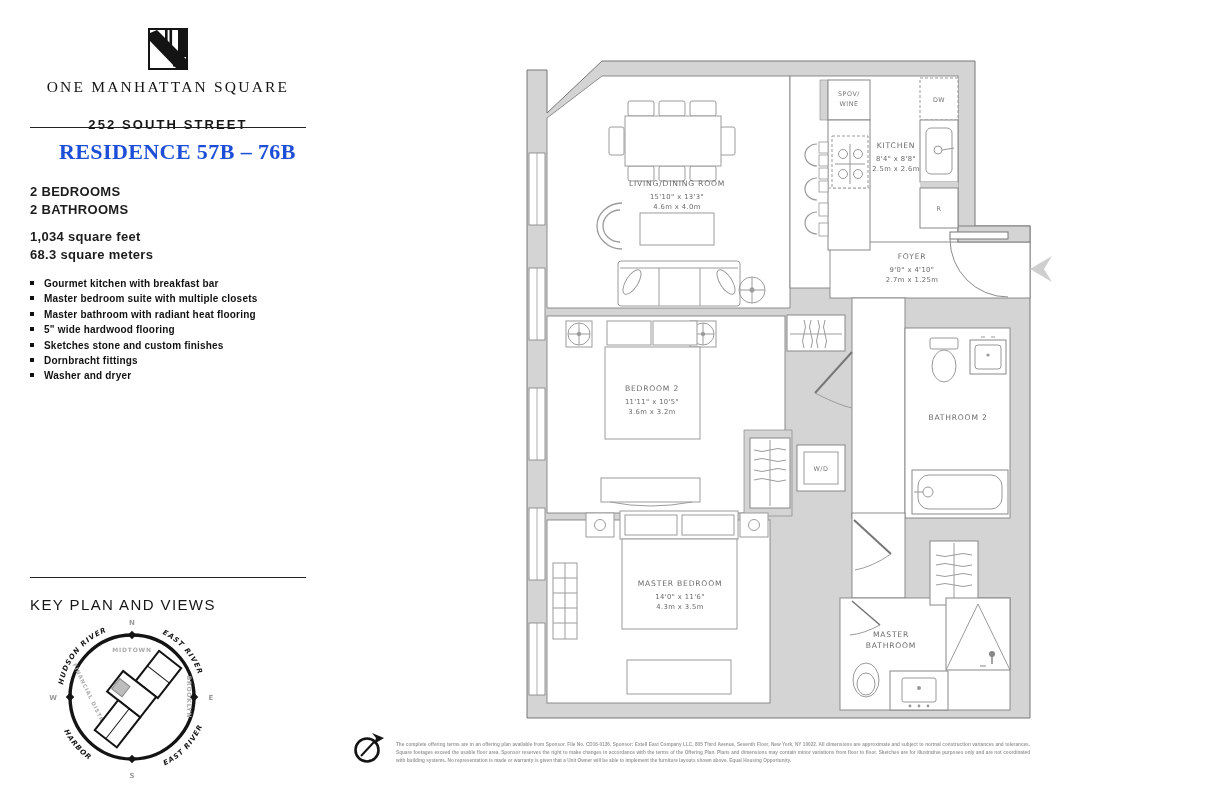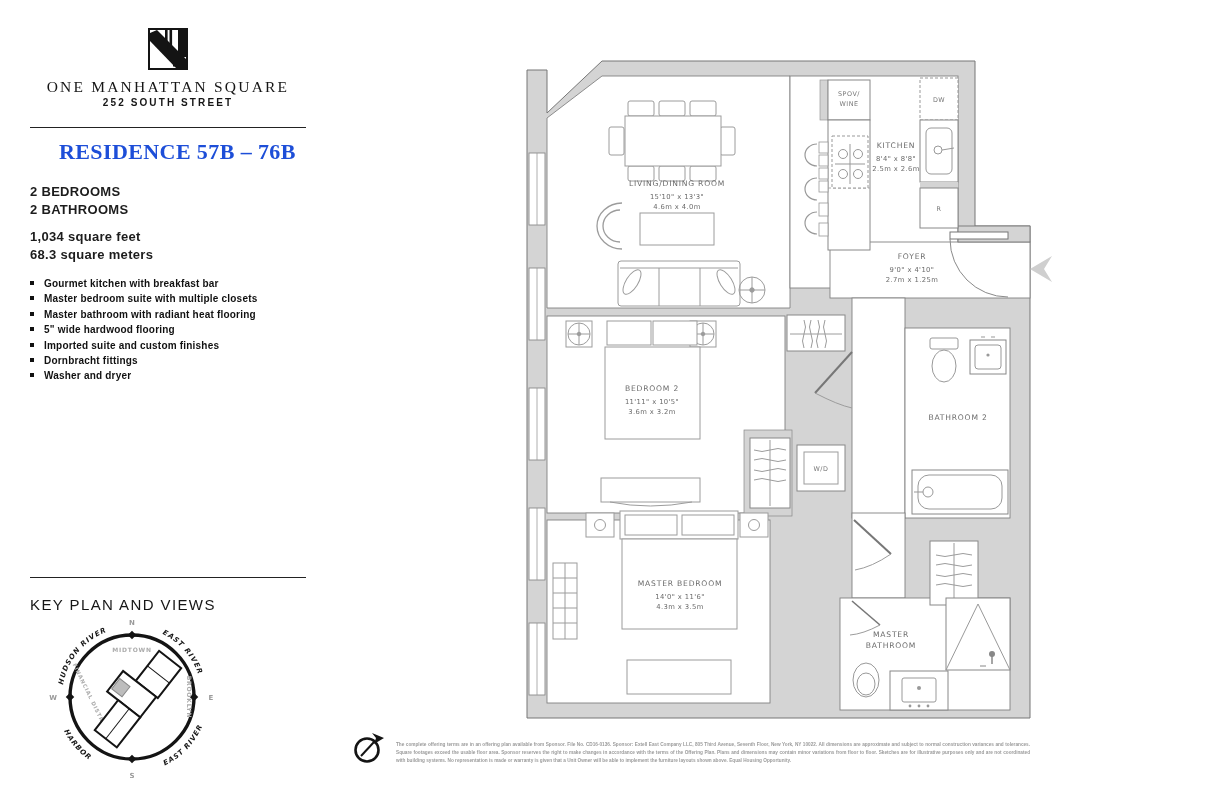--- a/index.html
+++ b/index.html
@@ -3,21 +3,21 @@
 <meta charset="utf-8">
 <style>
   html,body{margin:0;padding:0;background:#ffffff;}
   #page{position:relative;width:1139px;height:792px;background:#fff;overflow:hidden;
         font-family:"Liberation Sans",sans-serif;color:#1c1c1c;}
   .abs{position:absolute;}
   
   .brand-block{left:30px;top:28px;width:276px;text-align:center;}
   .logo{display:block;margin:0 auto 8px auto;}
   .brand-name{font-family:"Liberation Serif",serif;font-size:15.5px;letter-spacing:2.2px;color:#161616;}
-  .brand-addr{font-size:10px;font-weight:bold;letter-spacing:2.1px;margin-top:1px;color:#161616;}
+  .brand-addr{font-size:13px;font-weight:bold;letter-spacing:2.1px;margin-top:21px;color:#161616;}
   .rule{left:30px;width:276px;border-top:1.3px solid #222;height:0;}
   .res-title{left:25px;top:139px;font-family:"Liberation Serif",serif;font-weight:bold;
              font-size:22px;letter-spacing:.4px;color:#1d4ed8;margin-left:34px;}
   .spec{left:30px;font-size:13px;font-weight:bold;line-height:18px;letter-spacing:.3px;}
   .features{left:30px;top:276px;width:280px;list-style:none;margin:0;padding:0;}
   .features li{font-size:10px;font-weight:bold;letter-spacing:.2px;line-height:15.4px;color:#111;}
   .features li .sq{display:inline-block;width:4px;height:4px;background:#111;margin-right:10px;
                    vertical-align:2px;}
   .keyplan-title{left:30px;top:596px;font-size:15px;letter-spacing:1.4px;color:#161616;}
   
@@ -59,21 +59,21 @@
   <div class="abs spec" style="top:183px;">2 BEDROOMS</div>
   <div class="abs spec" style="top:201px;">2 BATHROOMS</div>
   <div class="abs spec" style="top:228px;">1,034 square feet</div>
   <div class="abs spec" style="top:246px;">68.3 square meters</div>
 
   <ul class="abs features">
     <li><span class="sq"></span><span>Gourmet kitchen with breakfast bar</span></li>
     <li><span class="sq"></span><span>Master bedroom suite with multiple closets</span></li>
     <li><span class="sq"></span><span>Master bathroom with radiant heat flooring</span></li>
     <li><span class="sq"></span><span>5" wide hardwood flooring</span></li>
-    <li><span class="sq"></span><span>Imported suite and custom finishes</span></li>
+    <li><span class="sq"></span><span>Sketches stone and custom finishes</span></li>
     <li><span class="sq"></span><span>Dornbracht fittings</span></li>
     <li><span class="sq"></span><span>Washer and dryer</span></li>
   </ul>
 
   <div class="abs rule" style="top:577px;"></div>
   <div class="abs keyplan-title">KEY PLAN AND VIEWS</div>
 
   <svg class="abs" style="left:45px;top:610px;" width="180" height="175" viewBox="0 0 180 175">
     <defs>
       <path id="arcT" d="M17,87 A70,70 0 0 1 157,87"></path>

